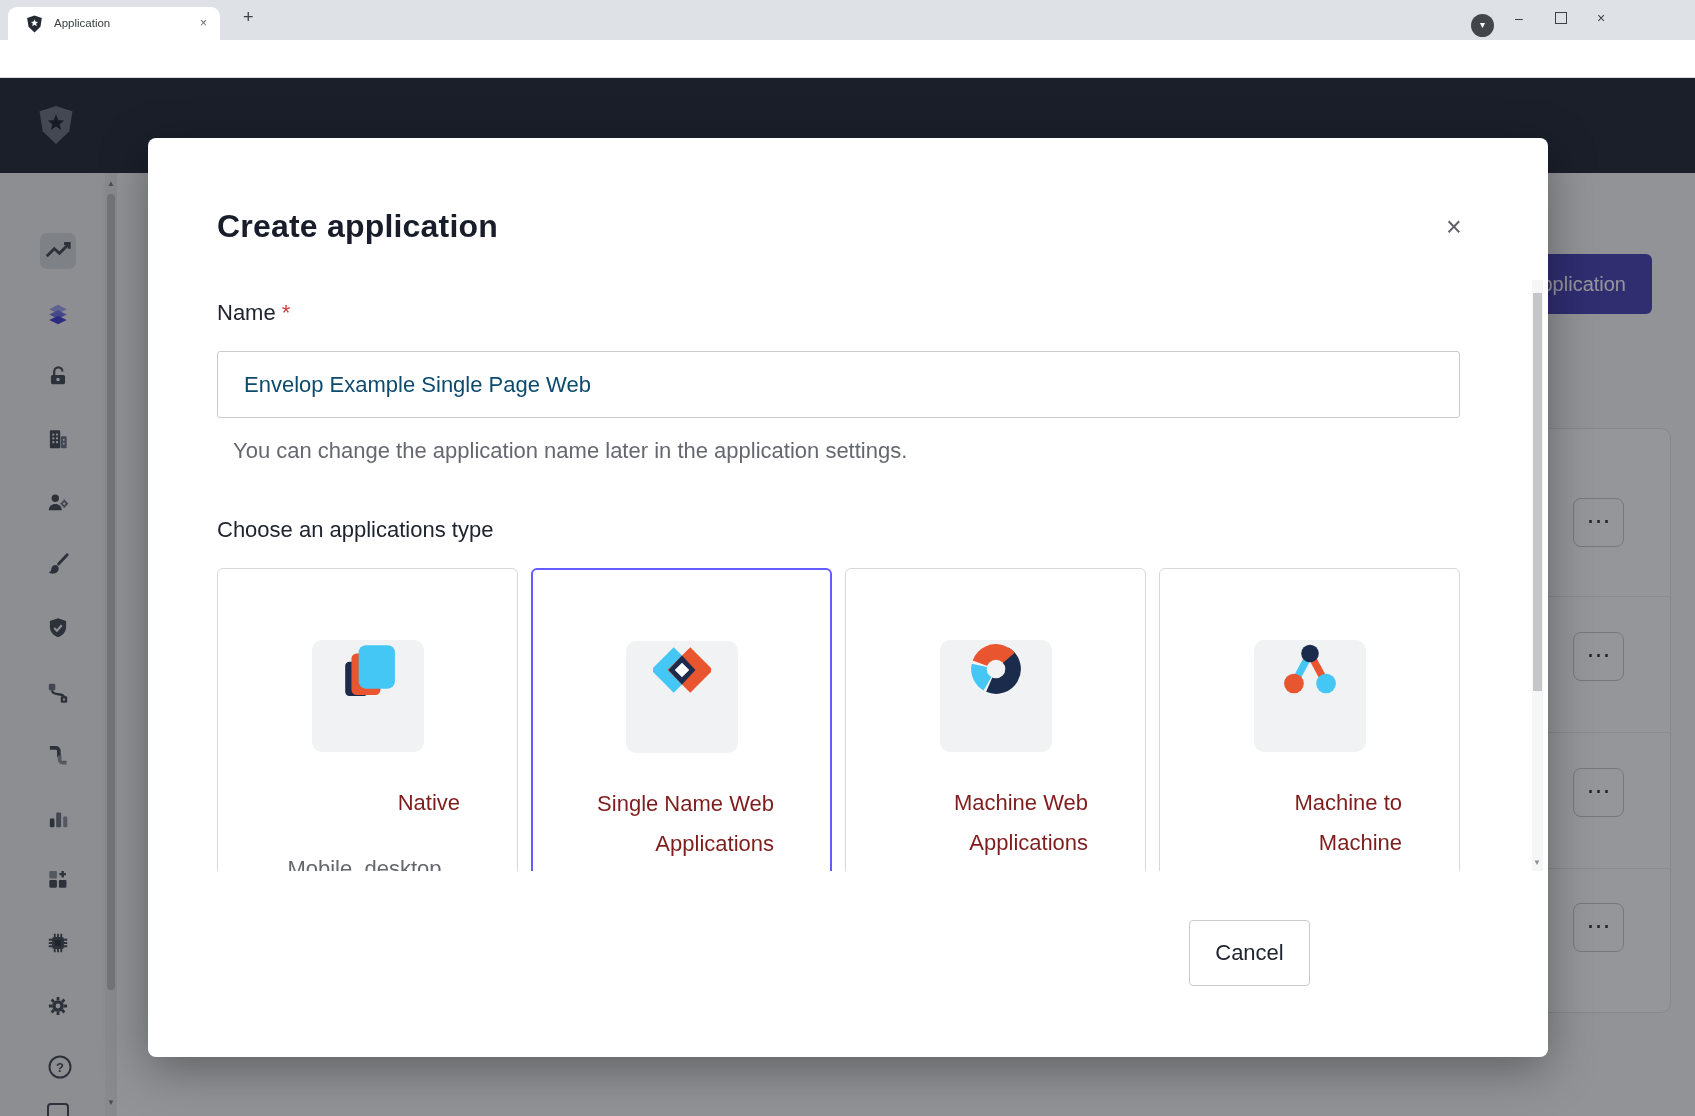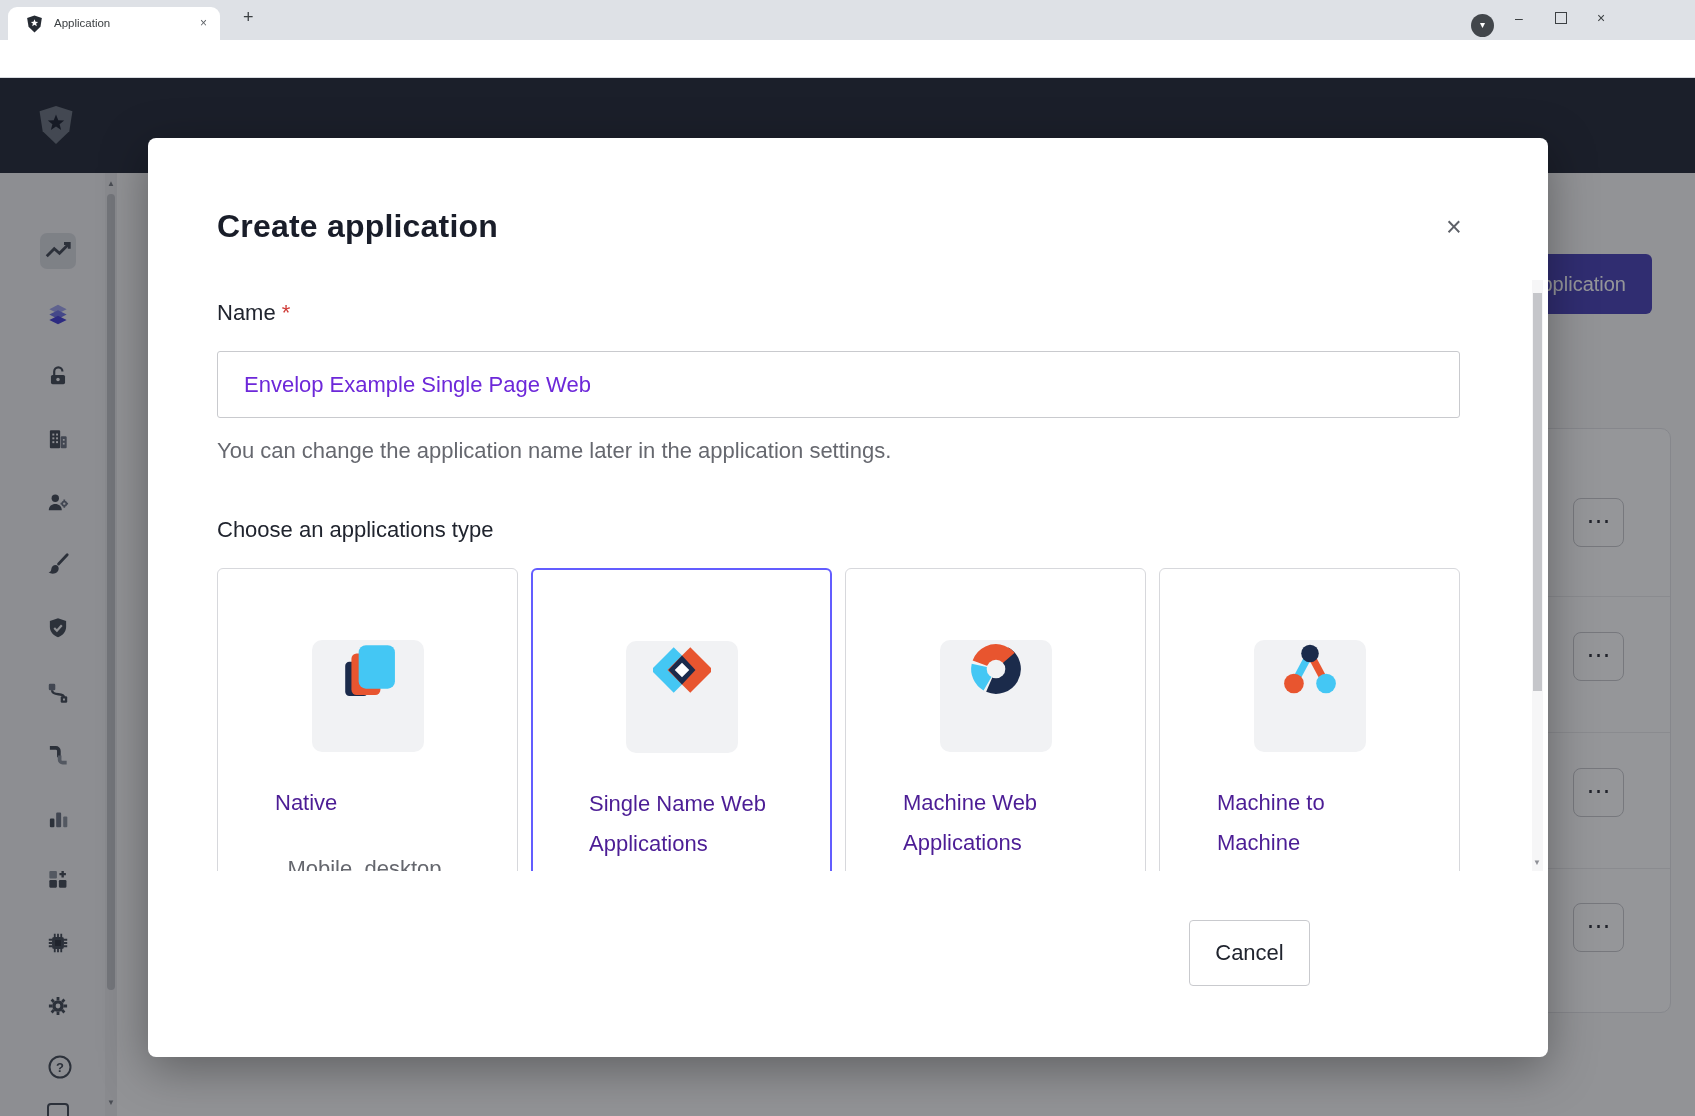--- a/index.html
+++ b/index.html
@@ -47,29 +47,29 @@
   .ellipsis-btn{left:1573px;width:51px;height:49px;background:#fff;border:1px solid #c9cace;border-radius:8px;box-sizing:border-box;text-align:center;font-size:24px;color:#30333c;line-height:44px;}
 
   
   #overlay{left:0;top:78px;width:1695px;height:1038px;background:rgba(14,17,23,0.44);}
   #modal{left:148px;top:138px;width:1400px;height:919px;background:#fff;border-radius:8px;box-shadow:0 12px 48px rgba(0,0,0,.35);}
   #modal-title{left:69px;top:70px;font-size:32px;font-weight:bold;color:#191d29;letter-spacing:.2px;}
   #modal-close{left:1286px;top:70px;width:40px;height:40px;text-align:center;line-height:38px;font-size:27px;color:#5d6067;}
   #modal-body{left:0;top:142px;width:1388px;height:591px;overflow:hidden;}
   #name-label{left:69px;top:20px;font-size:22px;color:#20242e;}
   #name-label .req{color:#d03c38;}
-  #name-input{left:69px;top:71px;width:1243px;height:67px;border:1px solid #c9cace;border-radius:3px;box-sizing:border-box;padding:0 0 0 26px;font-size:22px;color:#6d28d9;font-family:inherit;background:#fff;outline:none;}
-  #name-help{left:69px;top:158px;font-size:22px;color:#66686f;}
+  #name-input{left:69px;top:71px;width:1243px;height:67px;border:1px solid #c9cace;border-radius:3px;box-sizing:border-box;padding:0 0 0 26px;font-size:22px;color:#0c4a6e;font-family:inherit;background:#fff;outline:none;}
+  #name-help{left:85px;top:158px;font-size:22px;color:#66686f;}
   #type-label{left:69px;top:237px;font-size:22px;color:#20242e;}
   #cards{left:69px;top:288px;display:flex;gap:13px;}
   .card{width:301px;height:400px;border:1px solid #d7d8dc;border-radius:6px;box-sizing:border-box;background:#fff;padding-top:44px;}
   .card.selected{border:2px solid #635dff;}
   .icon-box{width:112px;height:112px;border-radius:10px;background:#f1f2f4;margin:0 auto;}
   .icon-box svg{margin:27px auto 0 auto;}
-  .card-title{margin:31px auto 0 auto;max-width:185px;text-align:left;font-size:22px;line-height:40px;color:#4c1d95;}
+  .card-title{margin:31px auto 0 auto;max-width:185px;text-align:right;font-size:22px;line-height:40px;color:#7f1d1d;}
   .card-desc{margin:27px auto 0 auto;max-width:185px;text-align:center;font-size:22px;line-height:38px;color:#65676e;}
   #modal-scrollbar{left:1384px;top:142px;width:11px;height:591px;background:#f6f6f7;}
   #modal-thumb{position:absolute;left:1px;top:13px;width:9px;height:398px;background:#c5c6ca;}
   #modal-scroll-down{position:absolute;left:1px;bottom:4px;font-size:8px;color:#8f9197;}
   .btn{top:782px;height:66px;border-radius:4px;box-sizing:border-box;text-align:center;line-height:64px;font-size:22px;}
   #cancel-btn{left:1041px;width:121px;background:#fff;border:1px solid #c9cace;color:#20242e;}
   #create-btn{left:1193px;width:140px;background:#4b44b8;color:#fff;border:1px solid #4b44b8;}
 </style>
 </head>
 <body>

